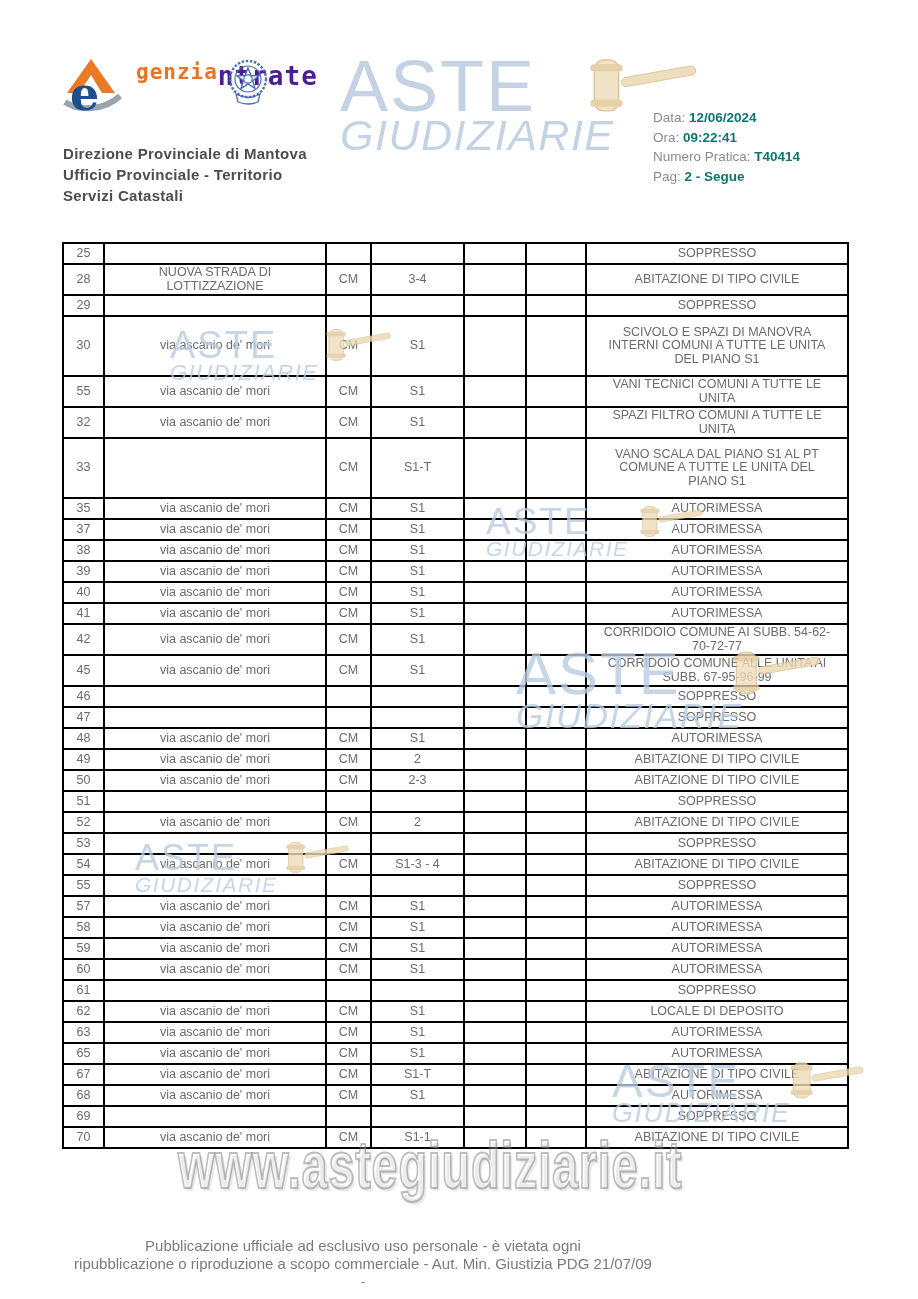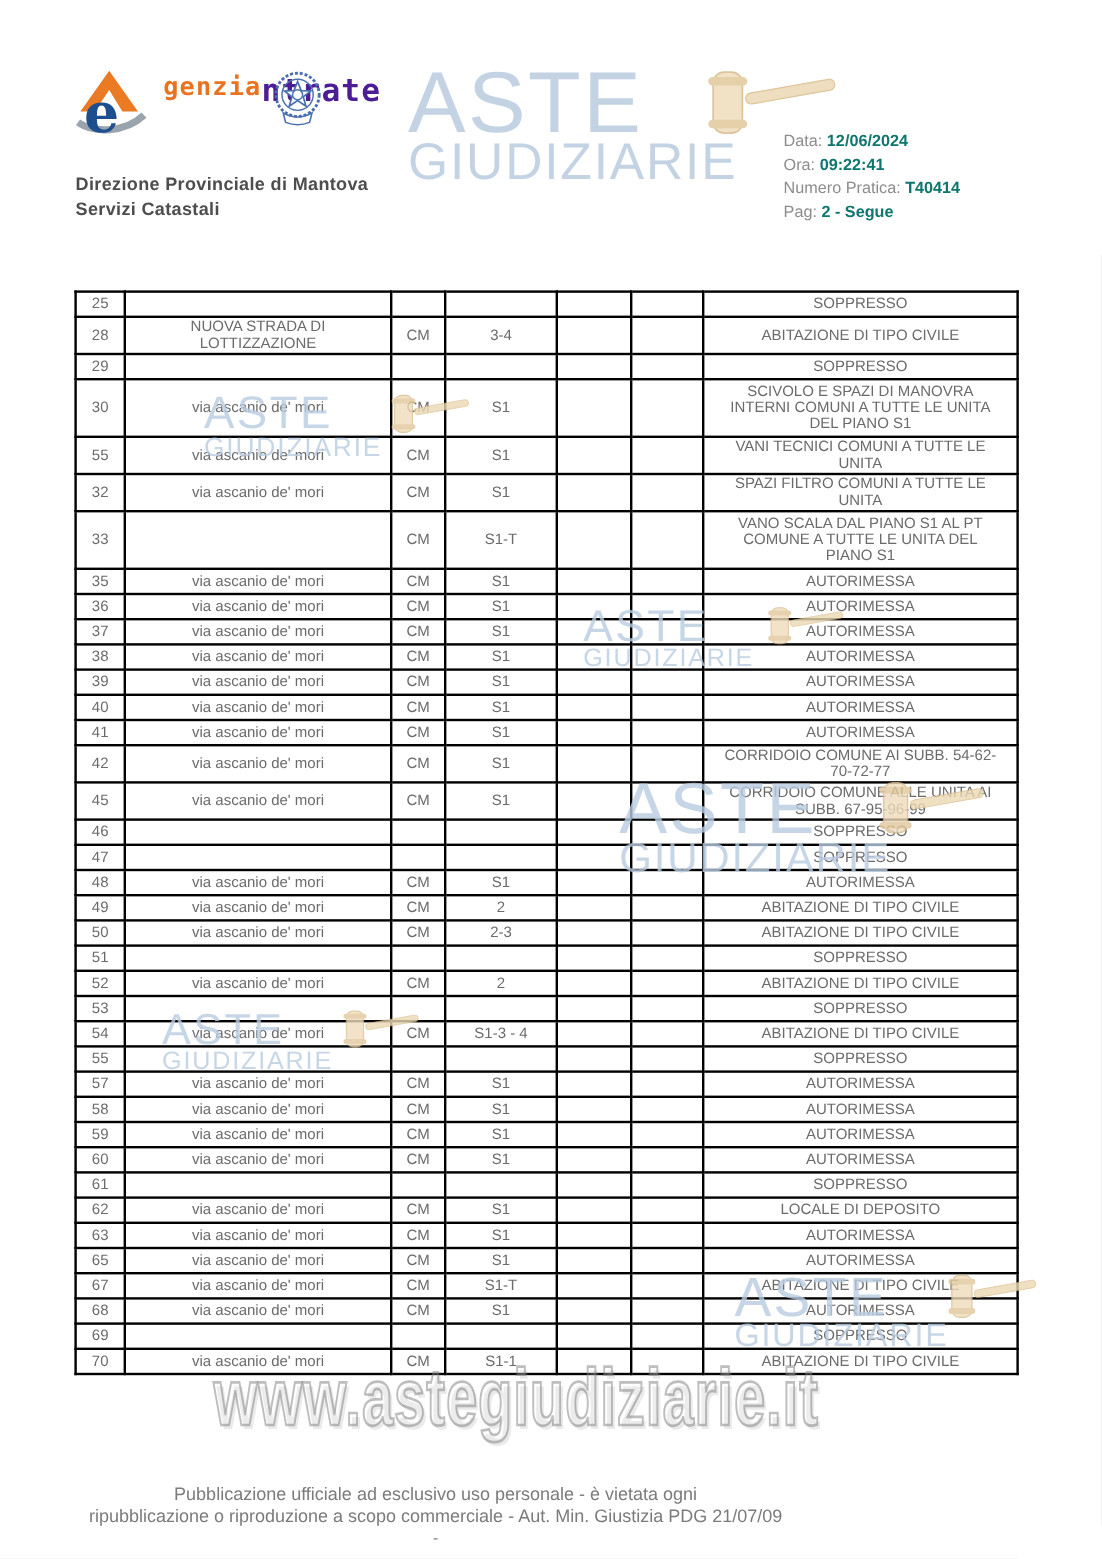--- a/index.html
+++ b/index.html
@@ -19,38 +19,38 @@
   .emblem { position:absolute; left:226px; top:58px; width:44px; height:48px; }
 
   .dept { position:absolute; left:63px; top:143px; font-size:15px; font-weight:bold;
           color:#4d4d4d; line-height:21px; letter-spacing:0.3px; }
 
   
   .brand { position:absolute; color:#b9cce0; line-height:1; pointer-events:none; }
   .brand .b-top { display:flex; align-items:center;gap:36px; }
   .brand .b-aste { font-size:var(--a,72px); letter-spacing:2px; font-weight:normal; }
   .brand .b-gavel { width:var(--gw,120px); margin-left:6px; flex:none; }
-  .brand .b-giud { font-size:var(--g,43px); letter-spacing:1.5px; margin-top:var(--mt,-6px); }
+  .brand .b-giud { font-size:var(--g,43px); letter-spacing:1.5px; margin-top:var(--mt,-6px);font-style:italic; }
   .brand.header-brand { left:340px; top:50px; opacity:0.85; }
   .wm { opacity:0.8; z-index:5; }
 
   
   .doc-info { position:absolute; left:653px; top:108px; font-size:13.5px; line-height:19.5px; }
   .doc-info .lbl { color:#8c8c8c; }
   .doc-info .val { color:#0f766e; font-weight:bold; }
 
   
   .tbl-wrap { position:absolute; left:62px; top:242px; z-index:2; }
   table.cad { border-collapse:collapse; table-layout:fixed; width:785px; }
   table.cad td { border:2px solid #000; font-size:12.5px; color:#6b6b6b;
                  text-align:center; vertical-align:middle; line-height:13.5px;
                  padding:1px 3px; overflow:hidden; }
   tr.rh1 td { height:21px; }
   tr.rh2 td { height:18px; }
-  tr.rh3 td { height:48px; }
+  tr.rh3 td { height:60px; }
   td.c-street span { display:inline-block; max-width:172px; }
   td.c-desc span   { display:inline-block; max-width:234px; }
 
   
   .url-wm {
     position:absolute; left:178px; top:1126px; z-index:6; pointer-events:none;
     font-size:60px; font-weight:bold; white-space:nowrap;
     color:rgba(245,245,245,0.15);
     -webkit-text-stroke:2px rgba(125,125,125,0.5);
     text-shadow:3px 3px 0 rgba(160,160,160,0.22);
@@ -84,20 +84,21 @@
   <svg class="emblem" viewBox="0 0 44 48">
     <circle cx="22" cy="21" r="18" fill="none" stroke="#4a70b0" stroke-width="2.4" stroke-dasharray="2.5 1.6"></circle>
     <circle cx="22" cy="21" r="13" fill="none" stroke="#4a70b0" stroke-width="1.2"></circle>
     <path d="M22,10 L25,17.5 L33,17.8 L26.7,22.7 L29,30.5 L22,25.8 L15,30.5 L17.3,22.7 L11,17.8 L19,17.5 Z" fill="#ffffff" stroke="#4a70b0" stroke-width="1.4"></path>
     <circle cx="22" cy="21" r="4.2" fill="none" stroke="#4a70b0" stroke-width="1.2"></circle>
     <path d="M10,36 Q22,43 34,36 L32,44 Q22,48 12,44 Z" fill="none" stroke="#4a70b0" stroke-width="1.3"></path>
   </svg>
 
   <div class="dept">
     <div>Direzione Provinciale di Mantova</div>
+    <div>Ufficio Provinciale - Territorio</div>
     <div>Servizi Catastali</div>
   </div>
 
   <div class="brand header-brand" style="--a:72px; --g:43px; --gw:122px; --mt:-8px;">
     <div class="b-top">
       <span class="b-aste">ASTE</span>
       <svg class="b-gavel" viewBox="0 0 120 60">
         <rect x="42" y="22" width="74" height="9" rx="4.5" fill="#ecd9b4" stroke="#d9bd8c" stroke-width="1" transform="rotate(-10 42 22)"></rect>
         <rect x="16" y="4" width="24" height="50" rx="9" fill="#efddbb" stroke="#d7bb8c" stroke-width="1.4"></rect>
         <rect x="12" y="8" width="32" height="7" rx="3.5" fill="#e2c89c"></rect>
@@ -192,29 +193,20 @@
           <tr class="rh1">
             <td class="c-num"><span>35</span></td>
             <td class="c-street"><span>via ascanio de' mori</span></td>
             <td class="c-cm"><span>CM</span></td>
             <td class="c-floor"><span>S1</span></td>
             <td class="c-5"></td>
             <td class="c-6"></td>
             <td class="c-desc"><span>AUTORIMESSA</span></td>
           </tr>
           <tr class="rh1">
-            <td class="c-num"><span>36</span></td>
-            <td class="c-street"><span>via ascanio de' mori</span></td>
-            <td class="c-cm"><span>CM</span></td>
-            <td class="c-floor"><span>S1</span></td>
-            <td class="c-5"></td>
-            <td class="c-6"></td>
-            <td class="c-desc"><span>AUTORIMESSA</span></td>
-          </tr>
-          <tr class="rh1">
             <td class="c-num"><span>37</span></td>
             <td class="c-street"><span>via ascanio de' mori</span></td>
             <td class="c-cm"><span>CM</span></td>
             <td class="c-floor"><span>S1</span></td>
             <td class="c-5"></td>
             <td class="c-6"></td>
             <td class="c-desc"><span>AUTORIMESSA</span></td>
           </tr>
           <tr class="rh1">
             <td class="c-num"><span>38</span></td>

